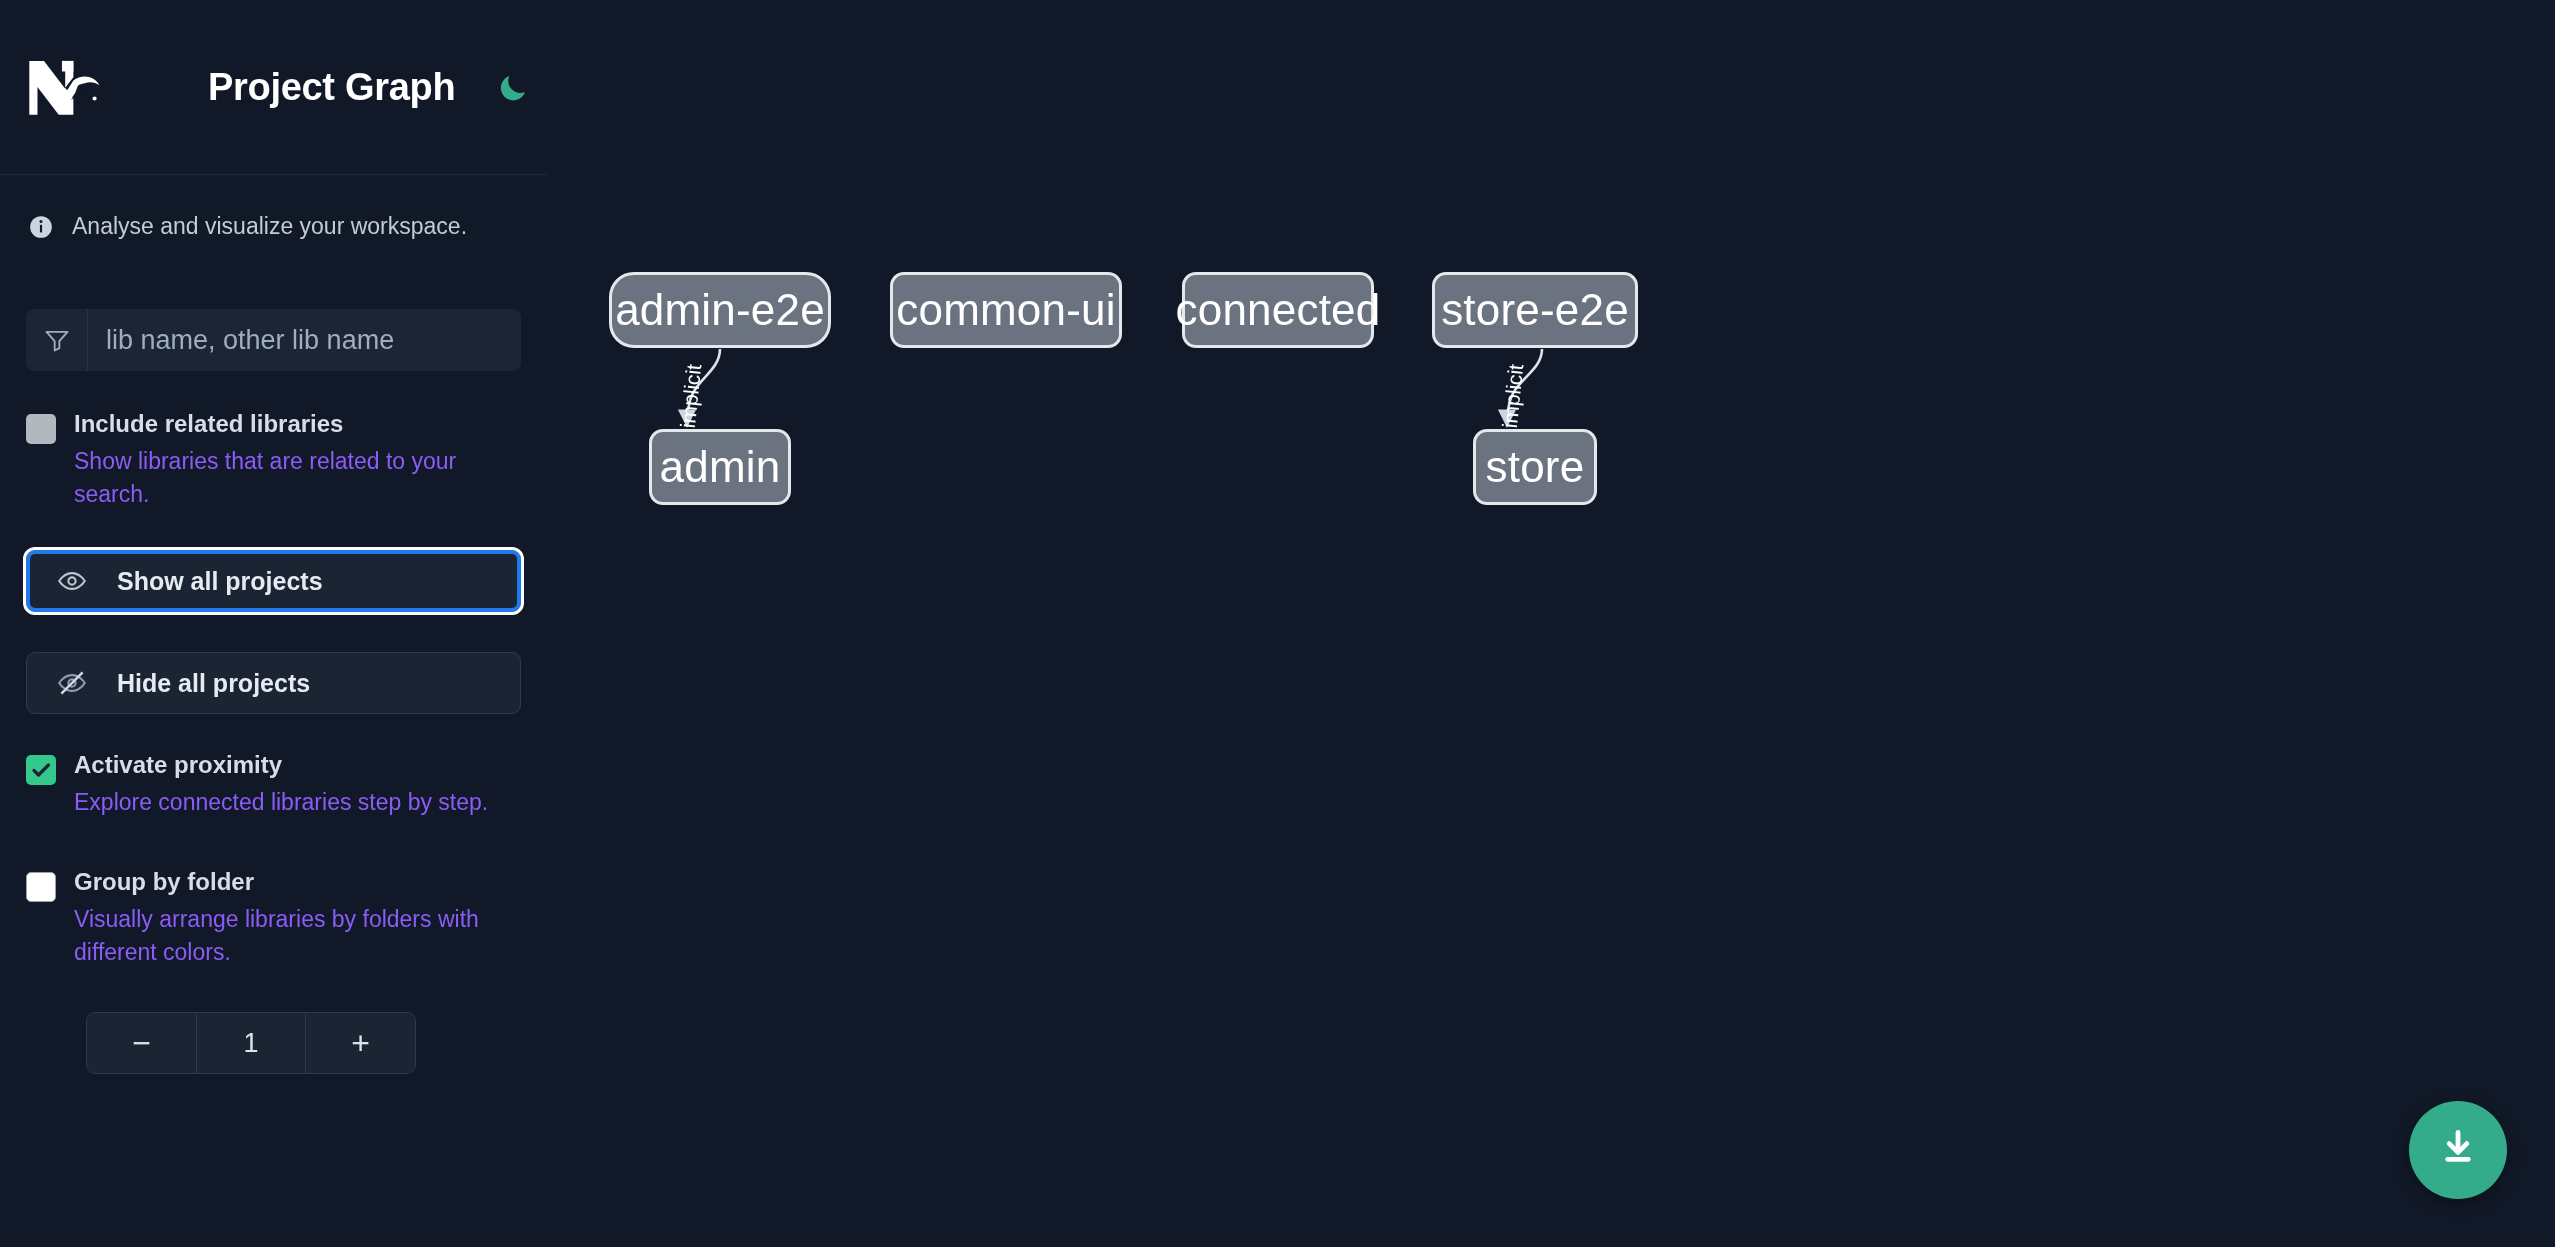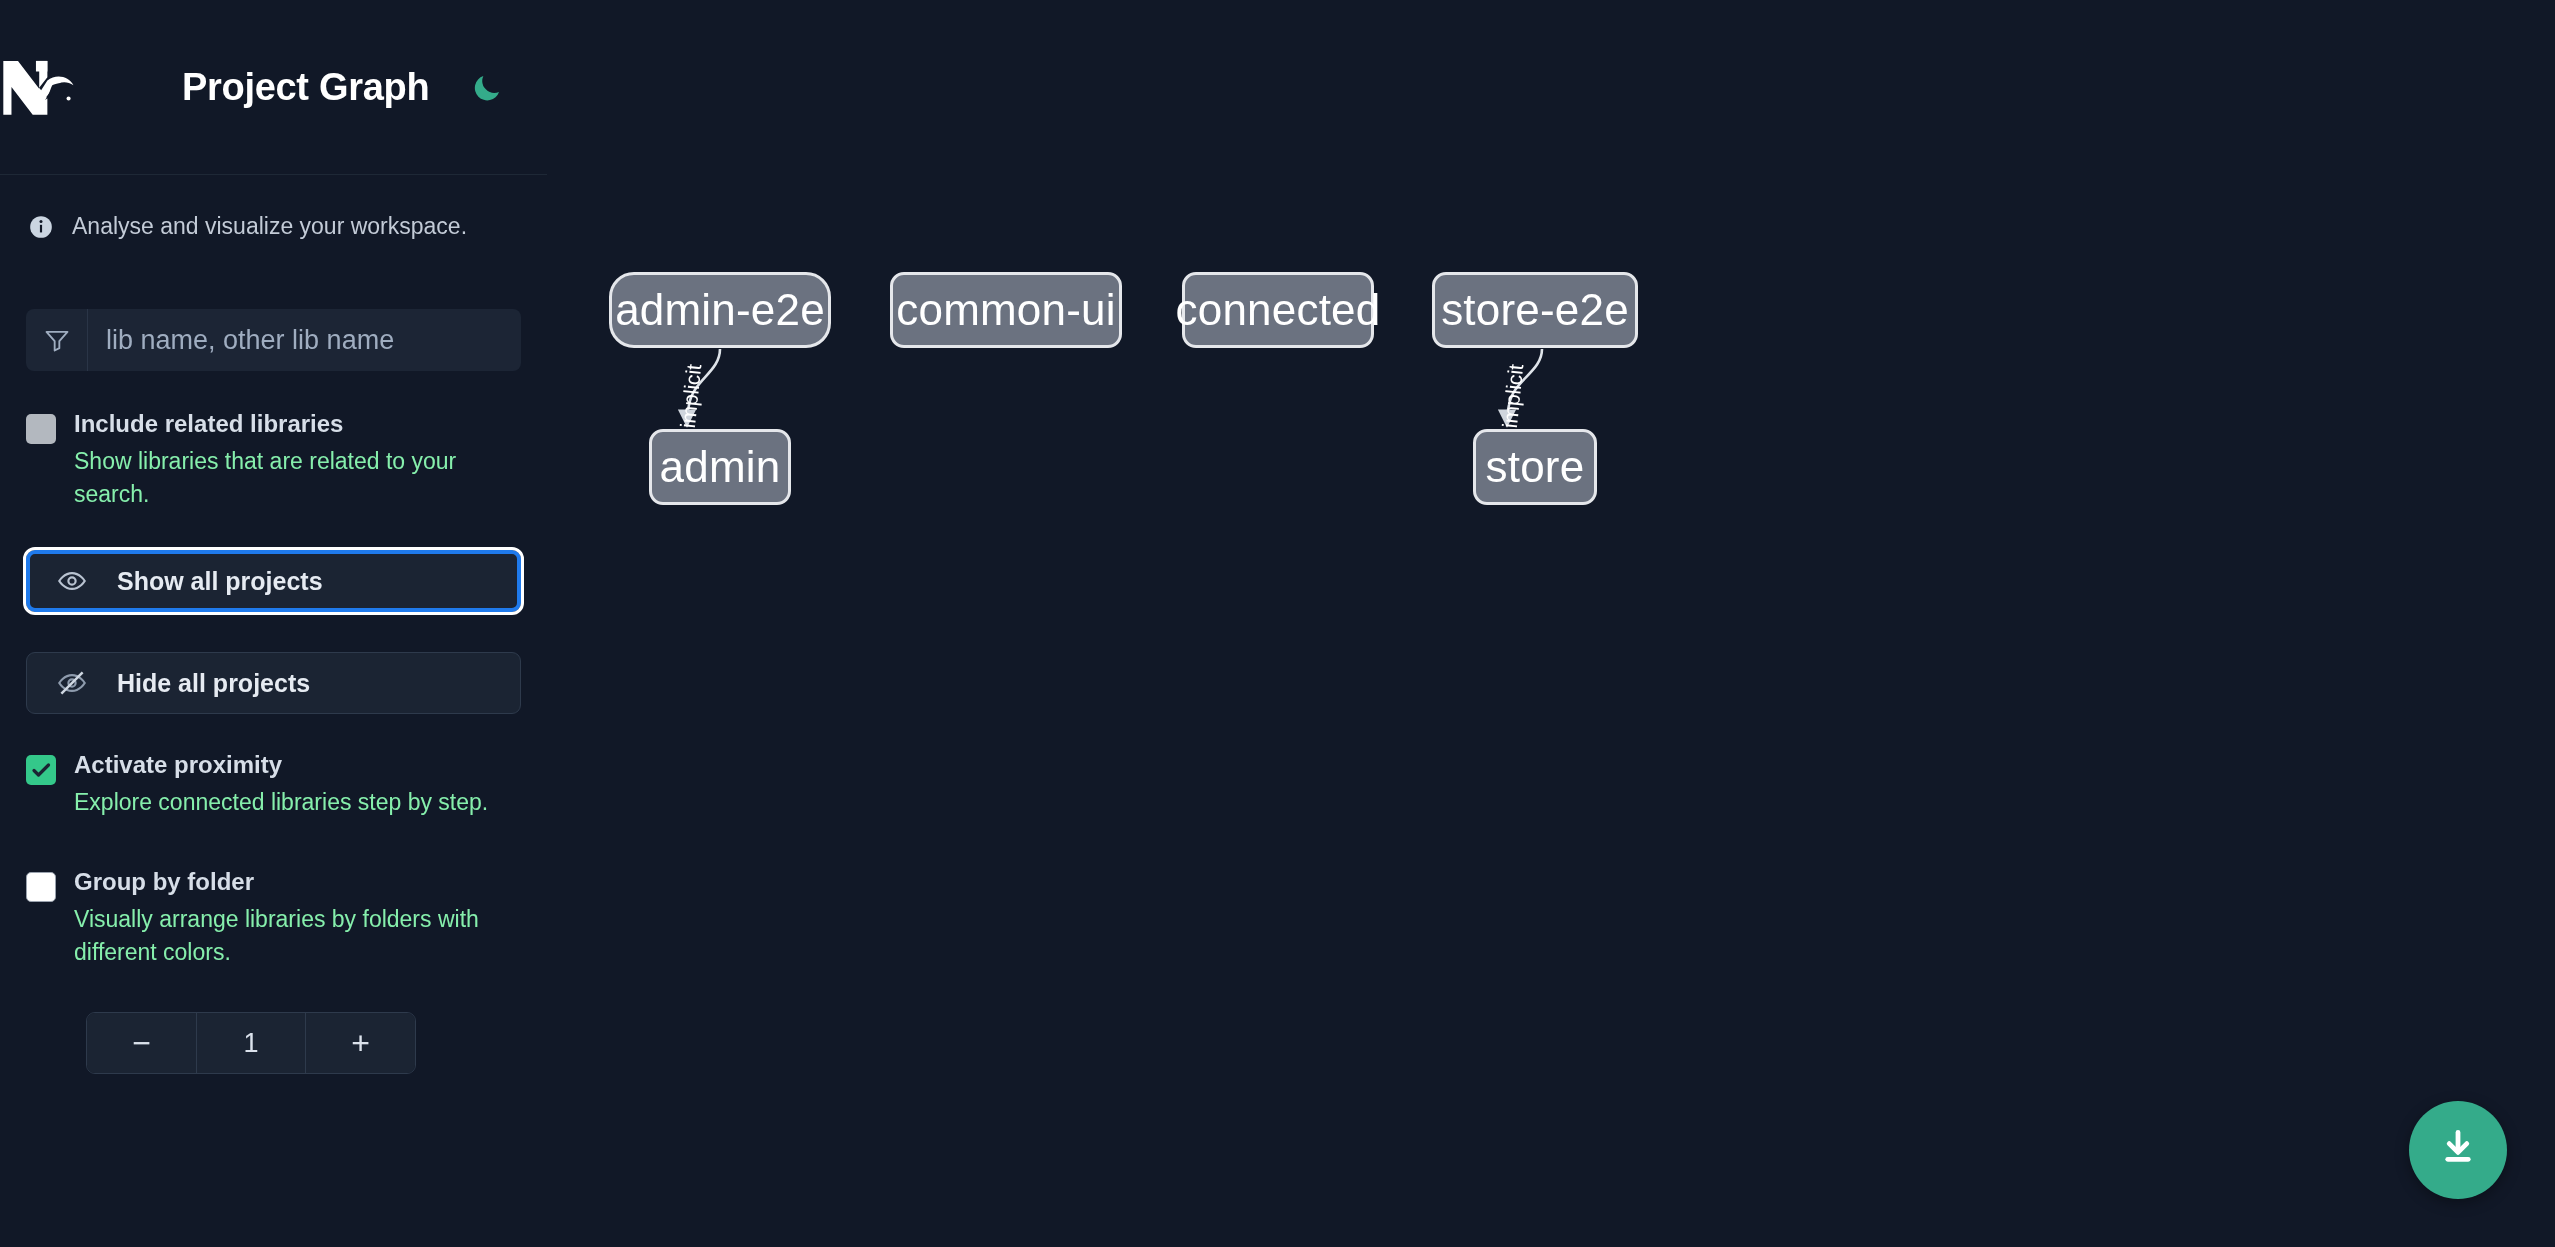--- a/index.html
+++ b/index.html
@@ -14,20 +14,21 @@
   
   .sidebar {
     position: relative;
     width: 547px; height: 1247px;
     background: #111827;
     flex: 0 0 547px;
   }
   .sidebar-header {
     height: 175px;
     display: flex; align-items: center;
+    padding-left: 26px;
     border-bottom: 1px solid #1e2836;
   }
   .nx-logo { width: 98px; height: 62px; flex: 0 0 98px; }
   .app-title {
     font-size: 38px; font-weight: 700; color: #ffffff;
     margin-left: 84px; letter-spacing: -0.3px; white-space: nowrap;
   }
   .theme-toggle {
     margin-left: 38px; width: 40px; height: 40px;
     display: flex; align-items: center; justify-content: center;
@@ -74,21 +75,21 @@
     margin-top: 5px; margin-right: 18px;
     border-radius: 5px; cursor: pointer;
     position: relative;
   }
   .cbox.disabled { background: #b3b8bf; }
   .cbox.unchecked { background: #ffffff; border: 1px solid #9aa2ae; }
   .cbox.checked { background: #34c88a; }
   .cbox.checked svg { position: absolute; left: 3px; top: 3px; }
   .check-texts { flex: 1 1 auto; }
   .check-title { font-size: 24px; font-weight: 700; color: #d7dee8; line-height: 1.25; }
-  .check-desc { font-size: 23px; color: #86efac; line-height: 1.42; margin-top: 6px; max-width: 450px; }
+  .check-desc { font-size: 23px; color: #8b5cf6; line-height: 1.42; margin-top: 6px; max-width: 450px; }
 
   .btn {
     margin-top: 40px;
     height: 62px; width: 100%;
     background: #1b2433;
     border: 1px solid #2e3a4c;
     border-radius: 9px;
     display: flex; align-items: center;
     padding-left: 30px; gap: 30px;
     color: #e6ebf2; font-size: 25px; font-weight: 700;

